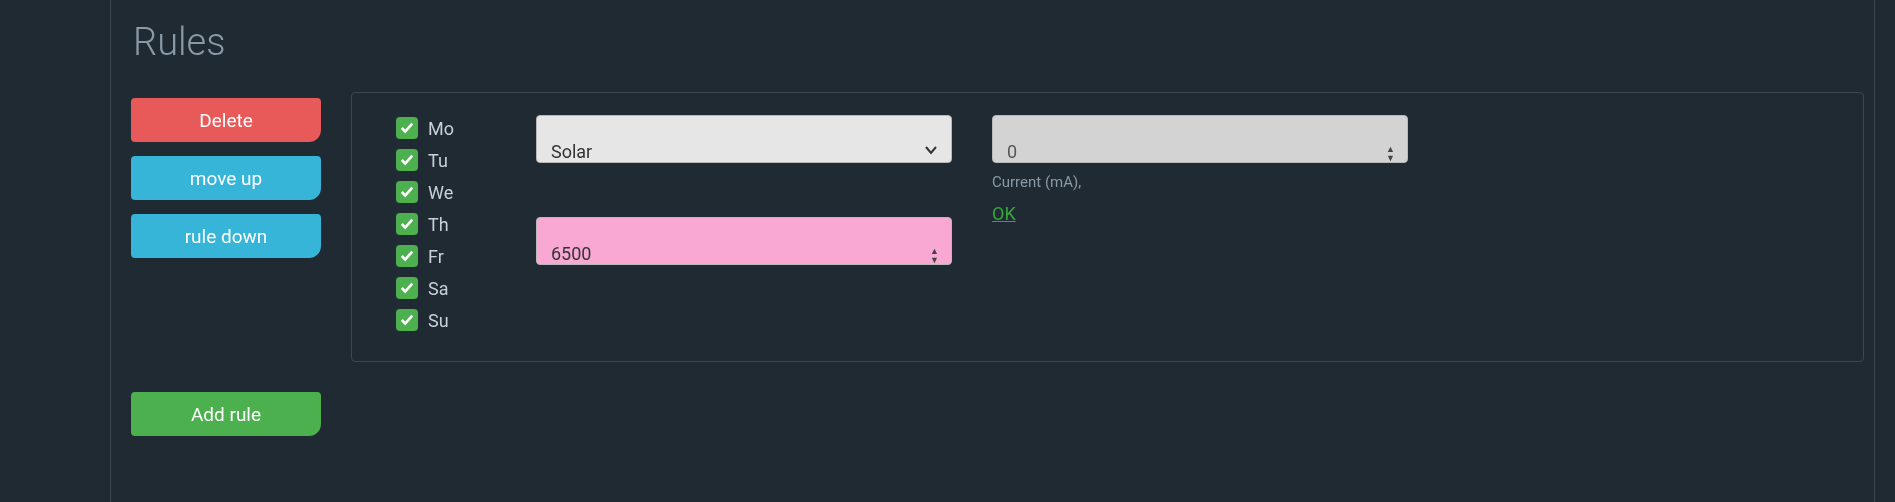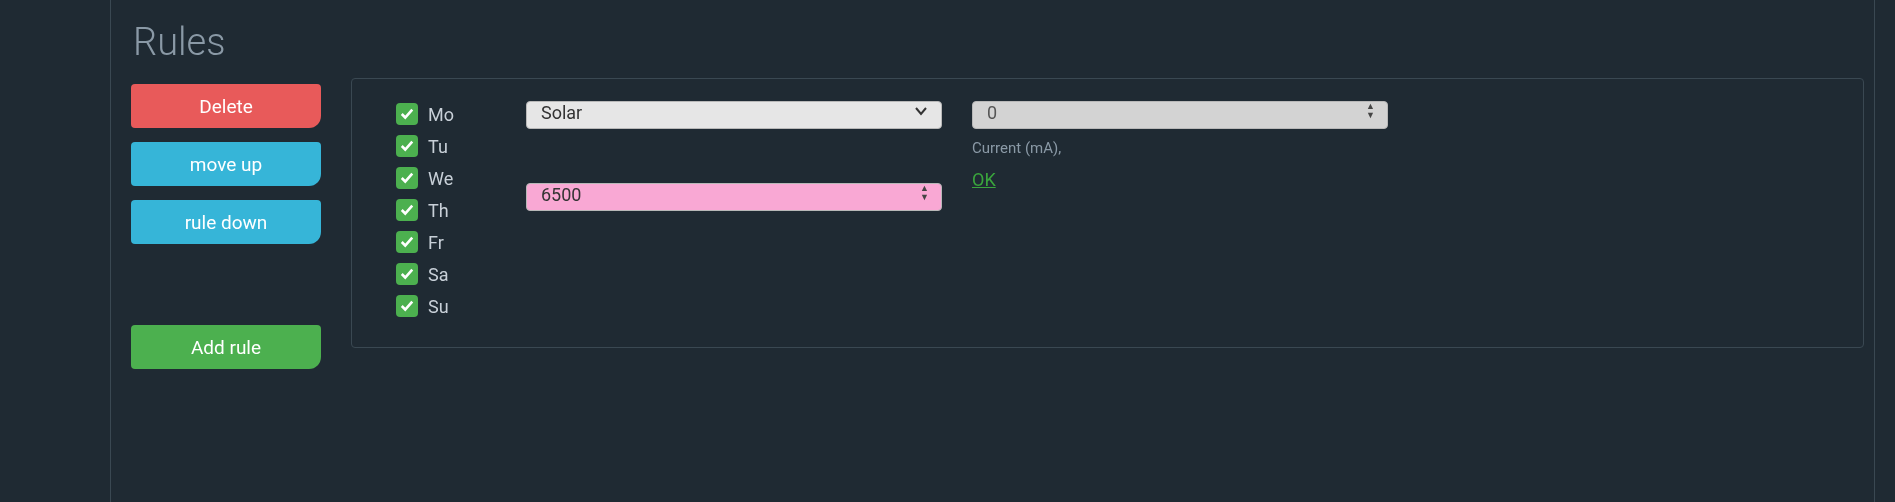--- a/index.html
+++ b/index.html
@@ -16,21 +16,21 @@
     margin-right: 20px;
     border-left: 1px solid #3a4852;
     border-right: 1px solid #3a4852;
     height: 100%;
     padding: 20px 0 0 20px;
   }
   .title {
     font-size: 38px;
     font-weight: 300;
     color: #8a99a6;
-    margin-bottom: 14px;
+    margin-bottom: 28px;
     margin-left: 2px;
   }
   .row {
     display: flex;
     align-items: flex-start;
     gap: 30px;
   }
   .side-buttons {
     display: flex;
     flex-direction: column;
@@ -43,28 +43,28 @@
     height: 44px;
     font-size: 19px;
     color: #fff;
     cursor: pointer;
     border-radius: 4px 4px 12px 4px;
     font-family: inherit;
   }
   .btn-blue { background: #36b5d8; }
   .btn-red  { background: #e85a5a; }
   .btn-green{ background: #4cb04f; }
-  .add-wrap { margin-top: 67px; }
+  .add-wrap { margin-top: 120px; }
   .panel {
     flex: 1;
     border: 1px solid #3a4852;
     border-radius: 4px;
     padding: 22px 30px 30px 44px;
     display: flex;
-    gap: 20px;
+    gap: 30px;
     min-height: 268px;
     margin-right: 10px;
   }
   .days {
     display: flex;
     flex-direction: column;
     gap: 10px;
     width: 110px;
     padding-top: 2px;
   }
@@ -86,26 +86,26 @@
   }
   .chk svg { width: 14px; height: 14px; stroke: #fff; stroke-width: 3; fill: none; }
   .col {
     display: flex;
     flex-direction: column;
     gap: 8px;
   }
   .col-mid { width: 416px; margin-right: 10px;}
   .col-right { width: 416px; }
   .select, .numinput {
-    height: 28px;
+    height: 48px;
     background: #e6e6e6;
     border: 1px solid #b8b8b8;
     border-radius: 4px;
     display: flex;
-    align-items: flex-start;
+    align-items: flex-end;
     justify-content: space-between;
     padding: 0 12px 0 14px;
     color: #333;
     font-size: 18px;
     cursor: pointer;
   }
   .select .chev { color:#444; }
   .numinput { background: #f9a8d4; cursor: text; }
   .num-disabled { background: #d3d3d3; color:#555; }
   .spin {

